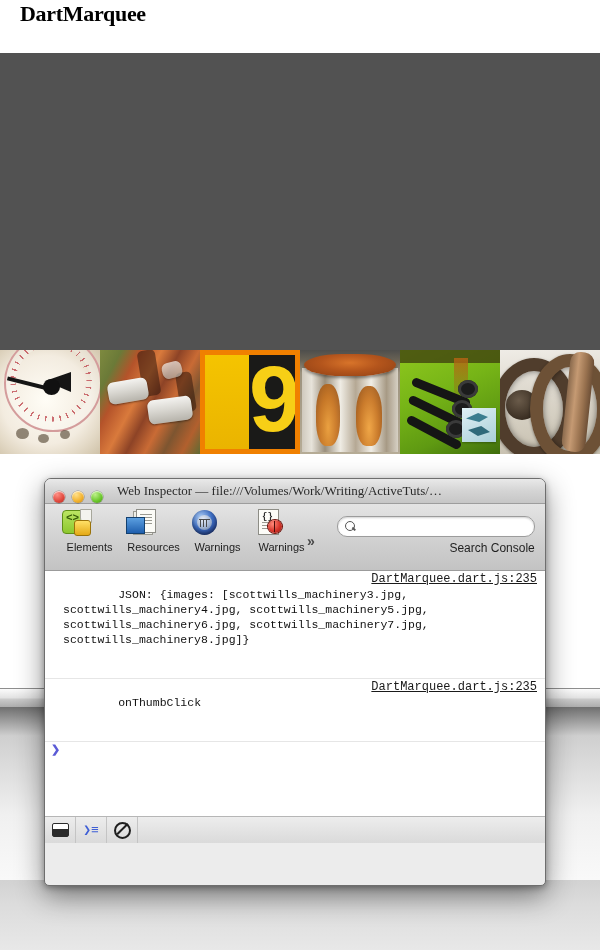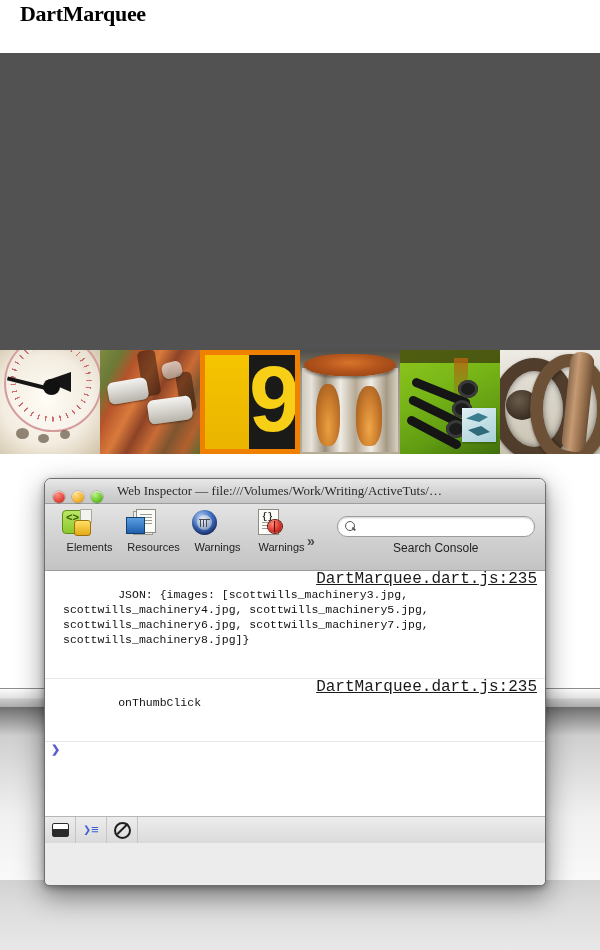--- a/index.html
+++ b/index.html
@@ -397,21 +397,21 @@
   }
 
   .chev-more {
     align-self: center;
     margin-left: 6px; margin-top: 4px;
     font-size: 14px; font-weight: bold; color: #4a4a4a;
   }
 
   .searchwrap {
     margin-left: 22px; margin-top: 8px;
-    display: flex; flex-direction: column; align-items: center;
+    display: flex; flex-direction: column; align-items: flex-end;
   }
   .searchfield {
     position: relative;
     width: 196px; height: 19px;
     border-radius: 10px;
     background: #ffffff;
     border: 1px solid #9c9c9c;
     box-shadow: inset 0 1px 2px rgba(0,0,0,.18);
   }
   .searchfield .mag {
@@ -464,21 +464,21 @@
     font-family: "Liberation Mono", monospace;
     font-size: 11.5px;
     line-height: 15px;
     color: #111111;
     white-space: pre-wrap;
     min-height: 15px;
   }
   .msg .link {
     position: absolute; right: 8px; top: 1px;
     font-family: "Liberation Mono", monospace;
-    font-size: 16px;
+    font-size: 12px;
     color: #1a1a1a;
     text-decoration: underline;
     white-space: nowrap;
   }
   .prompt {
     position: relative;
     padding: 2px 8px 2px 18px;
     min-height: 16px;
   }
   .prompt::before {

